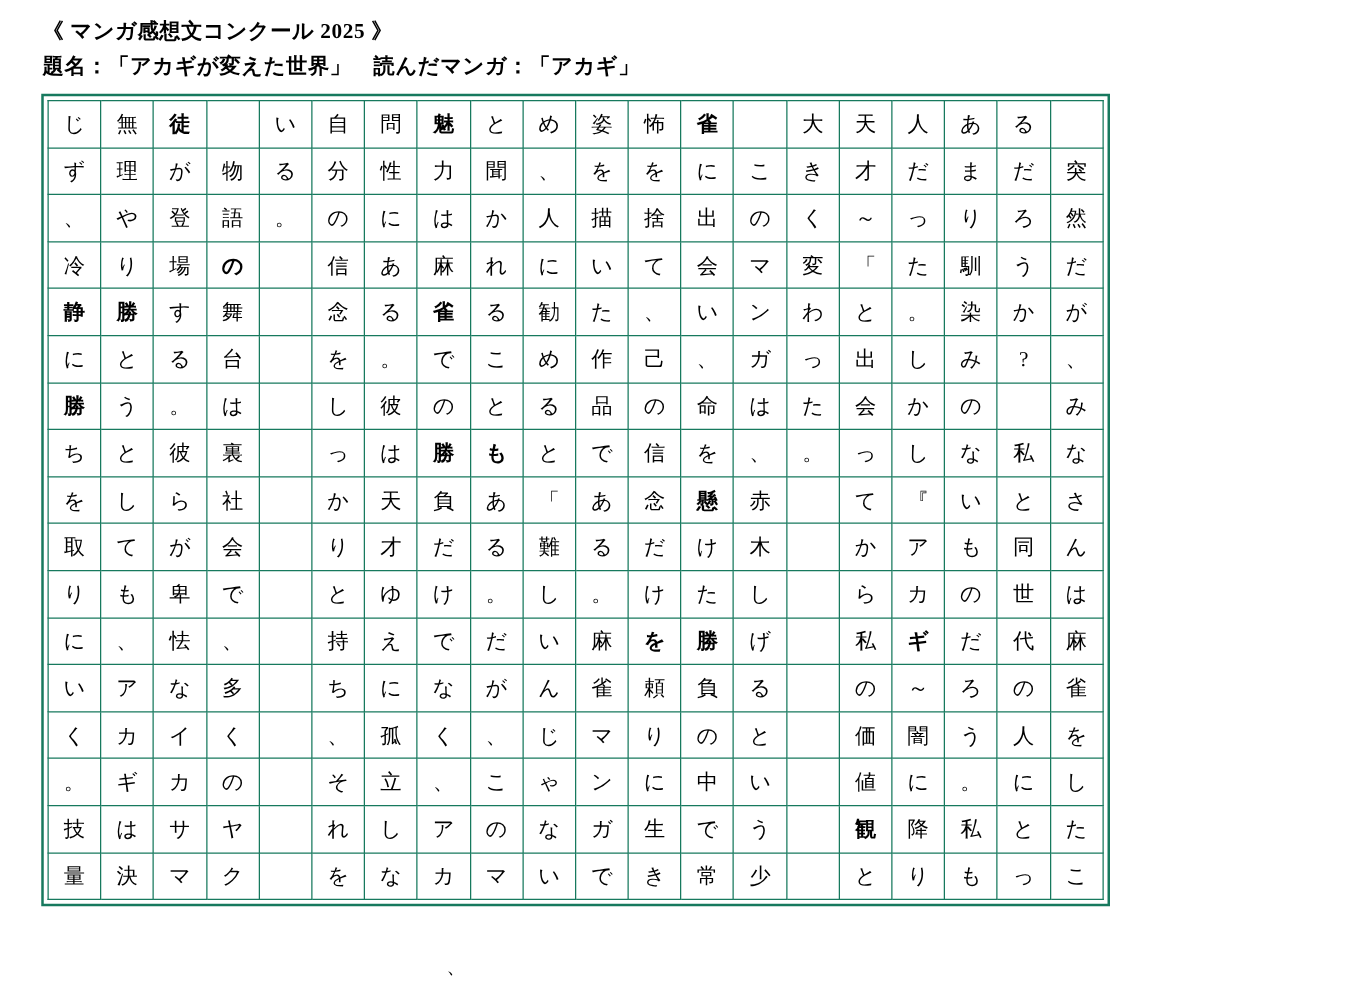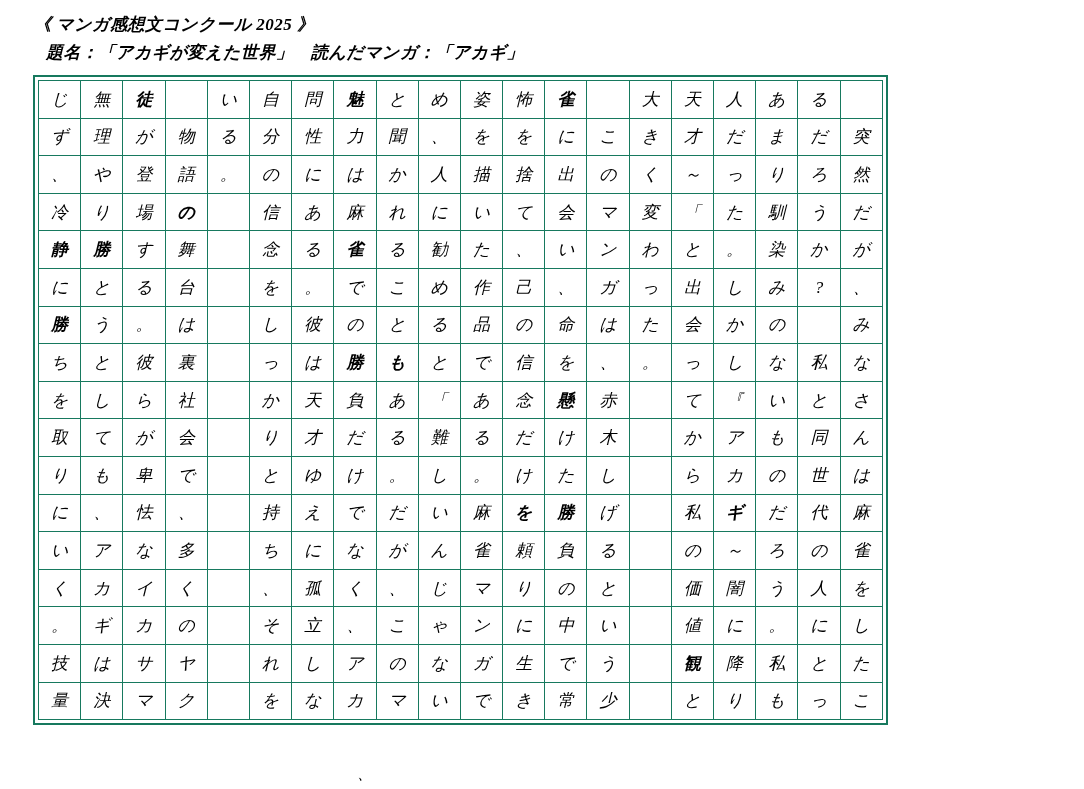--- a/index.html
+++ b/index.html
@@ -12,40 +12,38 @@
     height: 789px;
     font-family: "Liberation Serif", "DejaVu Serif", serif;
     color: #000000;
     overflow: hidden;
   }
   .page {
     position: relative;
     width: 1084px;
     height: 571px;
     box-sizing: border-box;
-    font-style: italic;
   }
   .header {
     padding: 12px 0 0 34px;
   }
   .header .line1 {
     font-size: 17px;
     font-weight: bold;
     letter-spacing: 0.5px;
     line-height: 1.5;
     white-space: nowrap;
   }
   .header .line2 {
     font-size: 17px;
     font-weight: bold;
     letter-spacing: 0.5px;
     line-height: 1.5;
     white-space: nowrap;
     margin-top: 2px;
-    margin-left: 12px;
   }
   .grid-wrap {
     position: absolute;
     left: 33px;
     top: 75px;
     border: 2px solid #17795e;
     box-sizing: border-box;
     padding: 3px;
     background: #ffffff;
   }

